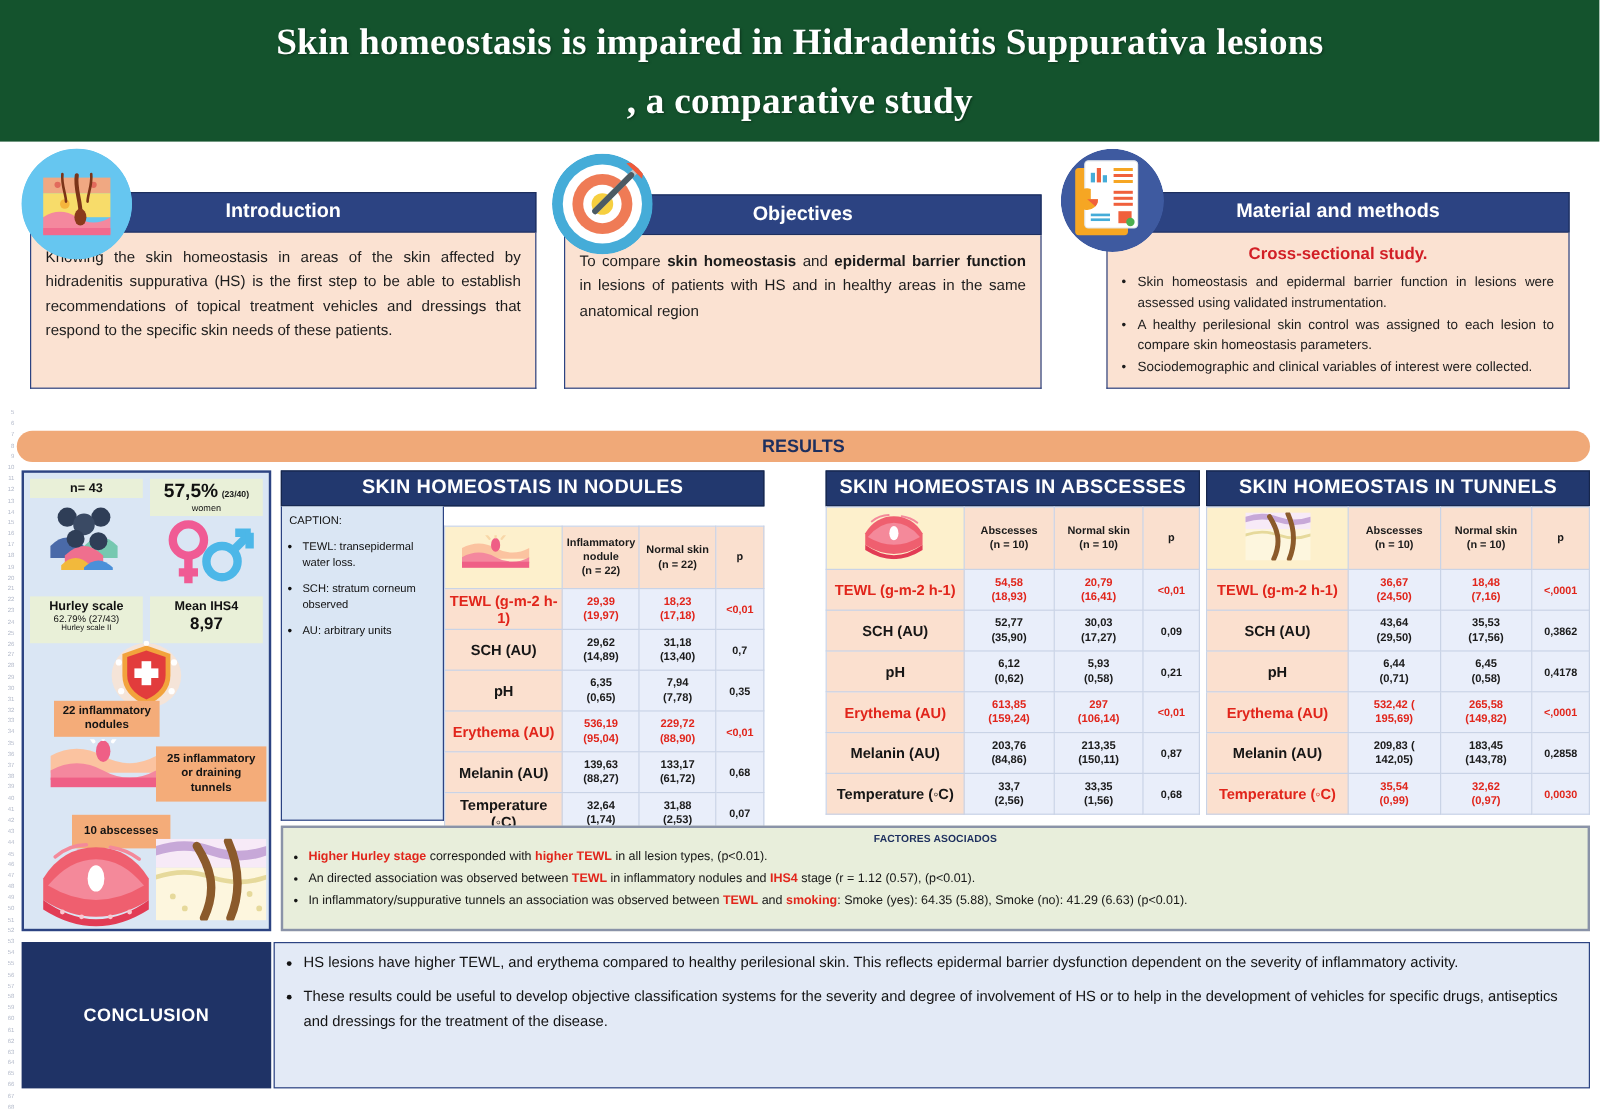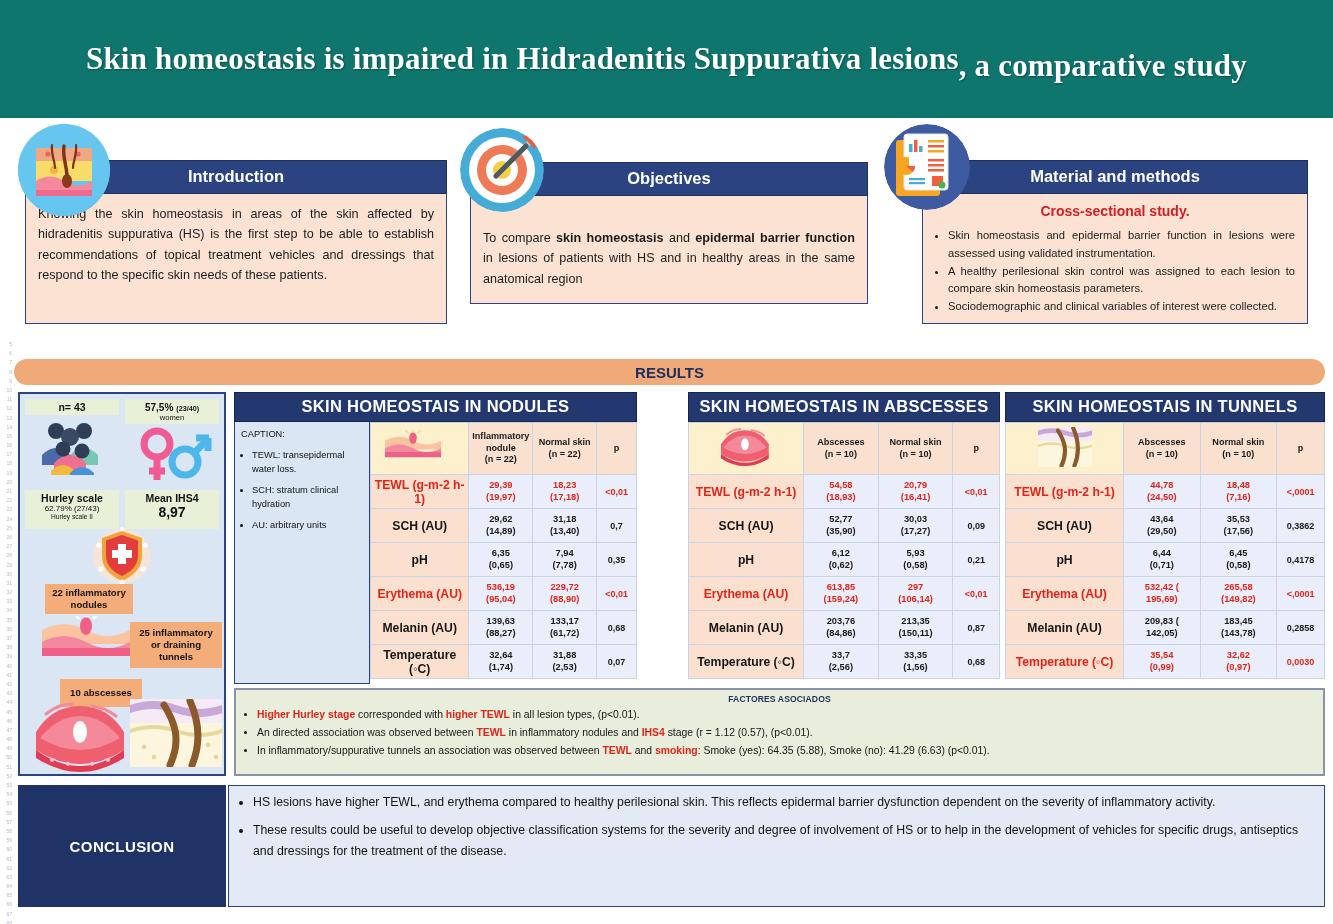--- a/index.html
+++ b/index.html
@@ -19,22 +19,22 @@
     font-family:"Liberation Sans", sans-serif;
     font-size:5px; color:#9aa3b8; line-height:9.2px;
     text-align:right; padding-right:2px;
     user-select:none; opacity:.75;
   }
   #ruler div { height:9.2px; }
 
   
   #titlebar {
     position:absolute; left:0; top:0; width:1333px; height:118px;
-    background:#0f766e;
-    display:flex; flex-direction:row; align-items:center; justify-content:center;
+    background:#14532d;
+    display:flex; flex-direction:column; align-items:center; justify-content:center;
   }
   #titlebar .tline {
     color:#ffffff; font-family:"Liberation Serif", serif; font-weight:bold;
     font-size:31px; letter-spacing:.2px; text-align:center;
     text-shadow:1px 1px 2px rgba(0,0,0,.35);
   }
   #titlebar .tline2 { margin-top:13px; }
 
   
   .panel { position:absolute; }
@@ -238,21 +238,21 @@
       <path d="M46 22 C44 34 50 44 49 56" stroke="#7b3418" stroke-width="3.4" fill="none" stroke-linecap="round"></path>
       <path d="M34 21 C33 30 37 38 37 44" stroke="#7b3418" stroke-width="2.2" fill="none" stroke-linecap="round"></path>
       <path d="M58 21 C59 30 55 38 55 44" stroke="#7b3418" stroke-width="2.2" fill="none" stroke-linecap="round"></path>
       <ellipse cx="49" cy="57" rx="5" ry="7" fill="#8a3a1c"></ellipse>
     </g>
   </svg>
 </div>
 
 <div class="panel" style="left:470px; top:162px; width:398px;">
   <div class="panel-head">Objectives</div>
-  <div class="panel-body" id="obj-body" style="height:108px; padding-top:32px;"><span>To compare </span><b>skin homeostasis</b><span> and </span><b>epidermal barrier function</b><span> in lesions of patients with HS and in healthy areas in the same anatomical region</span></div>
+  <div class="panel-body" id="obj-body" style="height:128px; padding-top:12px;"><span>To compare </span><b>skin homeostasis</b><span> and </span><b>epidermal barrier function</b><span> in lesions of patients with HS and in healthy areas in the same anatomical region</span></div>
 </div>
 <div class="badge-circle" style="left:460px; top:128px; width:84px; height:84px;">
   <svg class="ic" width="84" height="84" viewBox="0 0 84 84">
     <circle cx="42" cy="42" r="42" fill="#45acd8"></circle>
     <circle cx="42" cy="42" r="33" fill="#ffffff"></circle>
     <circle cx="42" cy="42" r="25" fill="#ef7b56"></circle>
     <circle cx="42" cy="42" r="16" fill="#ffffff"></circle>
     <circle cx="42" cy="42" r="9" fill="#f6cf3f"></circle>
     <line x1="36" y1="48" x2="72" y2="12" stroke="#b9c4ca" stroke-width="5" stroke-linecap="round"></line>
     <line x1="36" y1="48" x2="66" y2="18" stroke="#4b5a63" stroke-width="5" stroke-linecap="round"></line>
@@ -310,21 +310,21 @@
           <path d="M22 46 q16 -16 32 0 l0 10 l-32 0 z" fill="#ef6f8e"></path>
           <circle cx="31" cy="32" r="7.5" fill="#2f3e57"></circle>
           <path d="M19 54 q12 -12 24 0 l0 4 l-24 0 z" fill="#f2b93c"></path>
           <circle cx="50" cy="34" r="7.5" fill="#2f3e57"></circle>
           <path d="M38 56 q12 -12 24 0 l0 2 l-24 0 z" fill="#4a90d9"></path>
         </svg>
       </div>
     </div>
     <div style="width:50%;">
       <div class="chip-green" style="padding-bottom:0;">
-        <span style="font-size:10px;margin-top:44px;">57,5%</span>
+        <span style="font-size:16px;margin-top:44px;">57,5%</span>
         <span class="small-sub">(23/40)</span>
         <div style="font-size:7.6px; font-weight:normal; padding-bottom:2px;">women</div>
       </div>
       <div style="text-align:center; margin-top:2px;">
         <svg width="86" height="58" viewBox="0 0 86 58">
           <circle cx="28" cy="18" r="13" fill="none" stroke="#f05b94" stroke-width="7"></circle>
           <line x1="28" y1="31" x2="28" y2="54" stroke="#f05b94" stroke-width="7"></line>
           <line x1="20" y1="45" x2="36" y2="45" stroke="#f05b94" stroke-width="7"></line>
           <circle cx="56" cy="36" r="13" fill="none" stroke="#4cb7e8" stroke-width="7"></circle>
           <line x1="65" y1="27" x2="78" y2="14" stroke="#4cb7e8" stroke-width="7"></line>
@@ -409,25 +409,25 @@
   </div>
 </div>
 
 <div class="tblbox" style="left:234px; top:392px; width:403px;">
   <div class="tbl-head">SKIN HOMEOSTAIS IN NODULES</div>
   <div style="position:relative; height:262px;">
     <div id="caption-col">
       <div class="capttl">CAPTION:</div>
       <ul id="caption-list">
           <li>TEWL: transepidermal water loss.</li>
-          <li>SCH:                stratum clinical hydration</li>
+          <li>SCH:                stratum corneum observed</li>
           <li>AU: arbitrary units</li>
         </ul>
     </div>
-    <div style="position:absolute; left:136px; top:0; right:0; height:100%;">
+    <div style="position:absolute; left:136px; top:16px; right:0; height:100%;">
       <table class="data">
         <colgroup>
             <col style="width:37%">
             <col style="width:24%">
             <col style="width:24%">
             <col style="width:15%">
           </colgroup>
         <thead>
           <tr>
             <th class="hdr-cell hdr-icon">
@@ -595,21 +595,21 @@
         <th class="hdr-cell">
           <span>Normal skin</span><br>
           <span>(n = 10)</span>
         </th>
         <th class="hdr-cell">p</th>
       </tr>
     </thead>
     <tbody>
         <tr>
           <td class="lbl-cell red">TEWL (g-m-2 h-1)</td>
-          <td class="val-cell red"><span>44,78</span><br><span>(24,50)</span></td>
+          <td class="val-cell red"><span>36,67</span><br><span>(24,50)</span></td>
           <td class="val-cell red"><span>18,48</span><br><span>(7,16)</span></td>
           <td class="p-cell red">&lt;,0001</td>
         </tr>
         <tr>
           <td class="lbl-cell">SCH (AU)</td>
           <td class="val-cell"><span>43,64</span><br><span>(29,50)</span></td>
           <td class="val-cell"><span>35,53</span><br><span>(17,56)</span></td>
           <td class="p-cell">0,3862</td>
         </tr>
         <tr>

